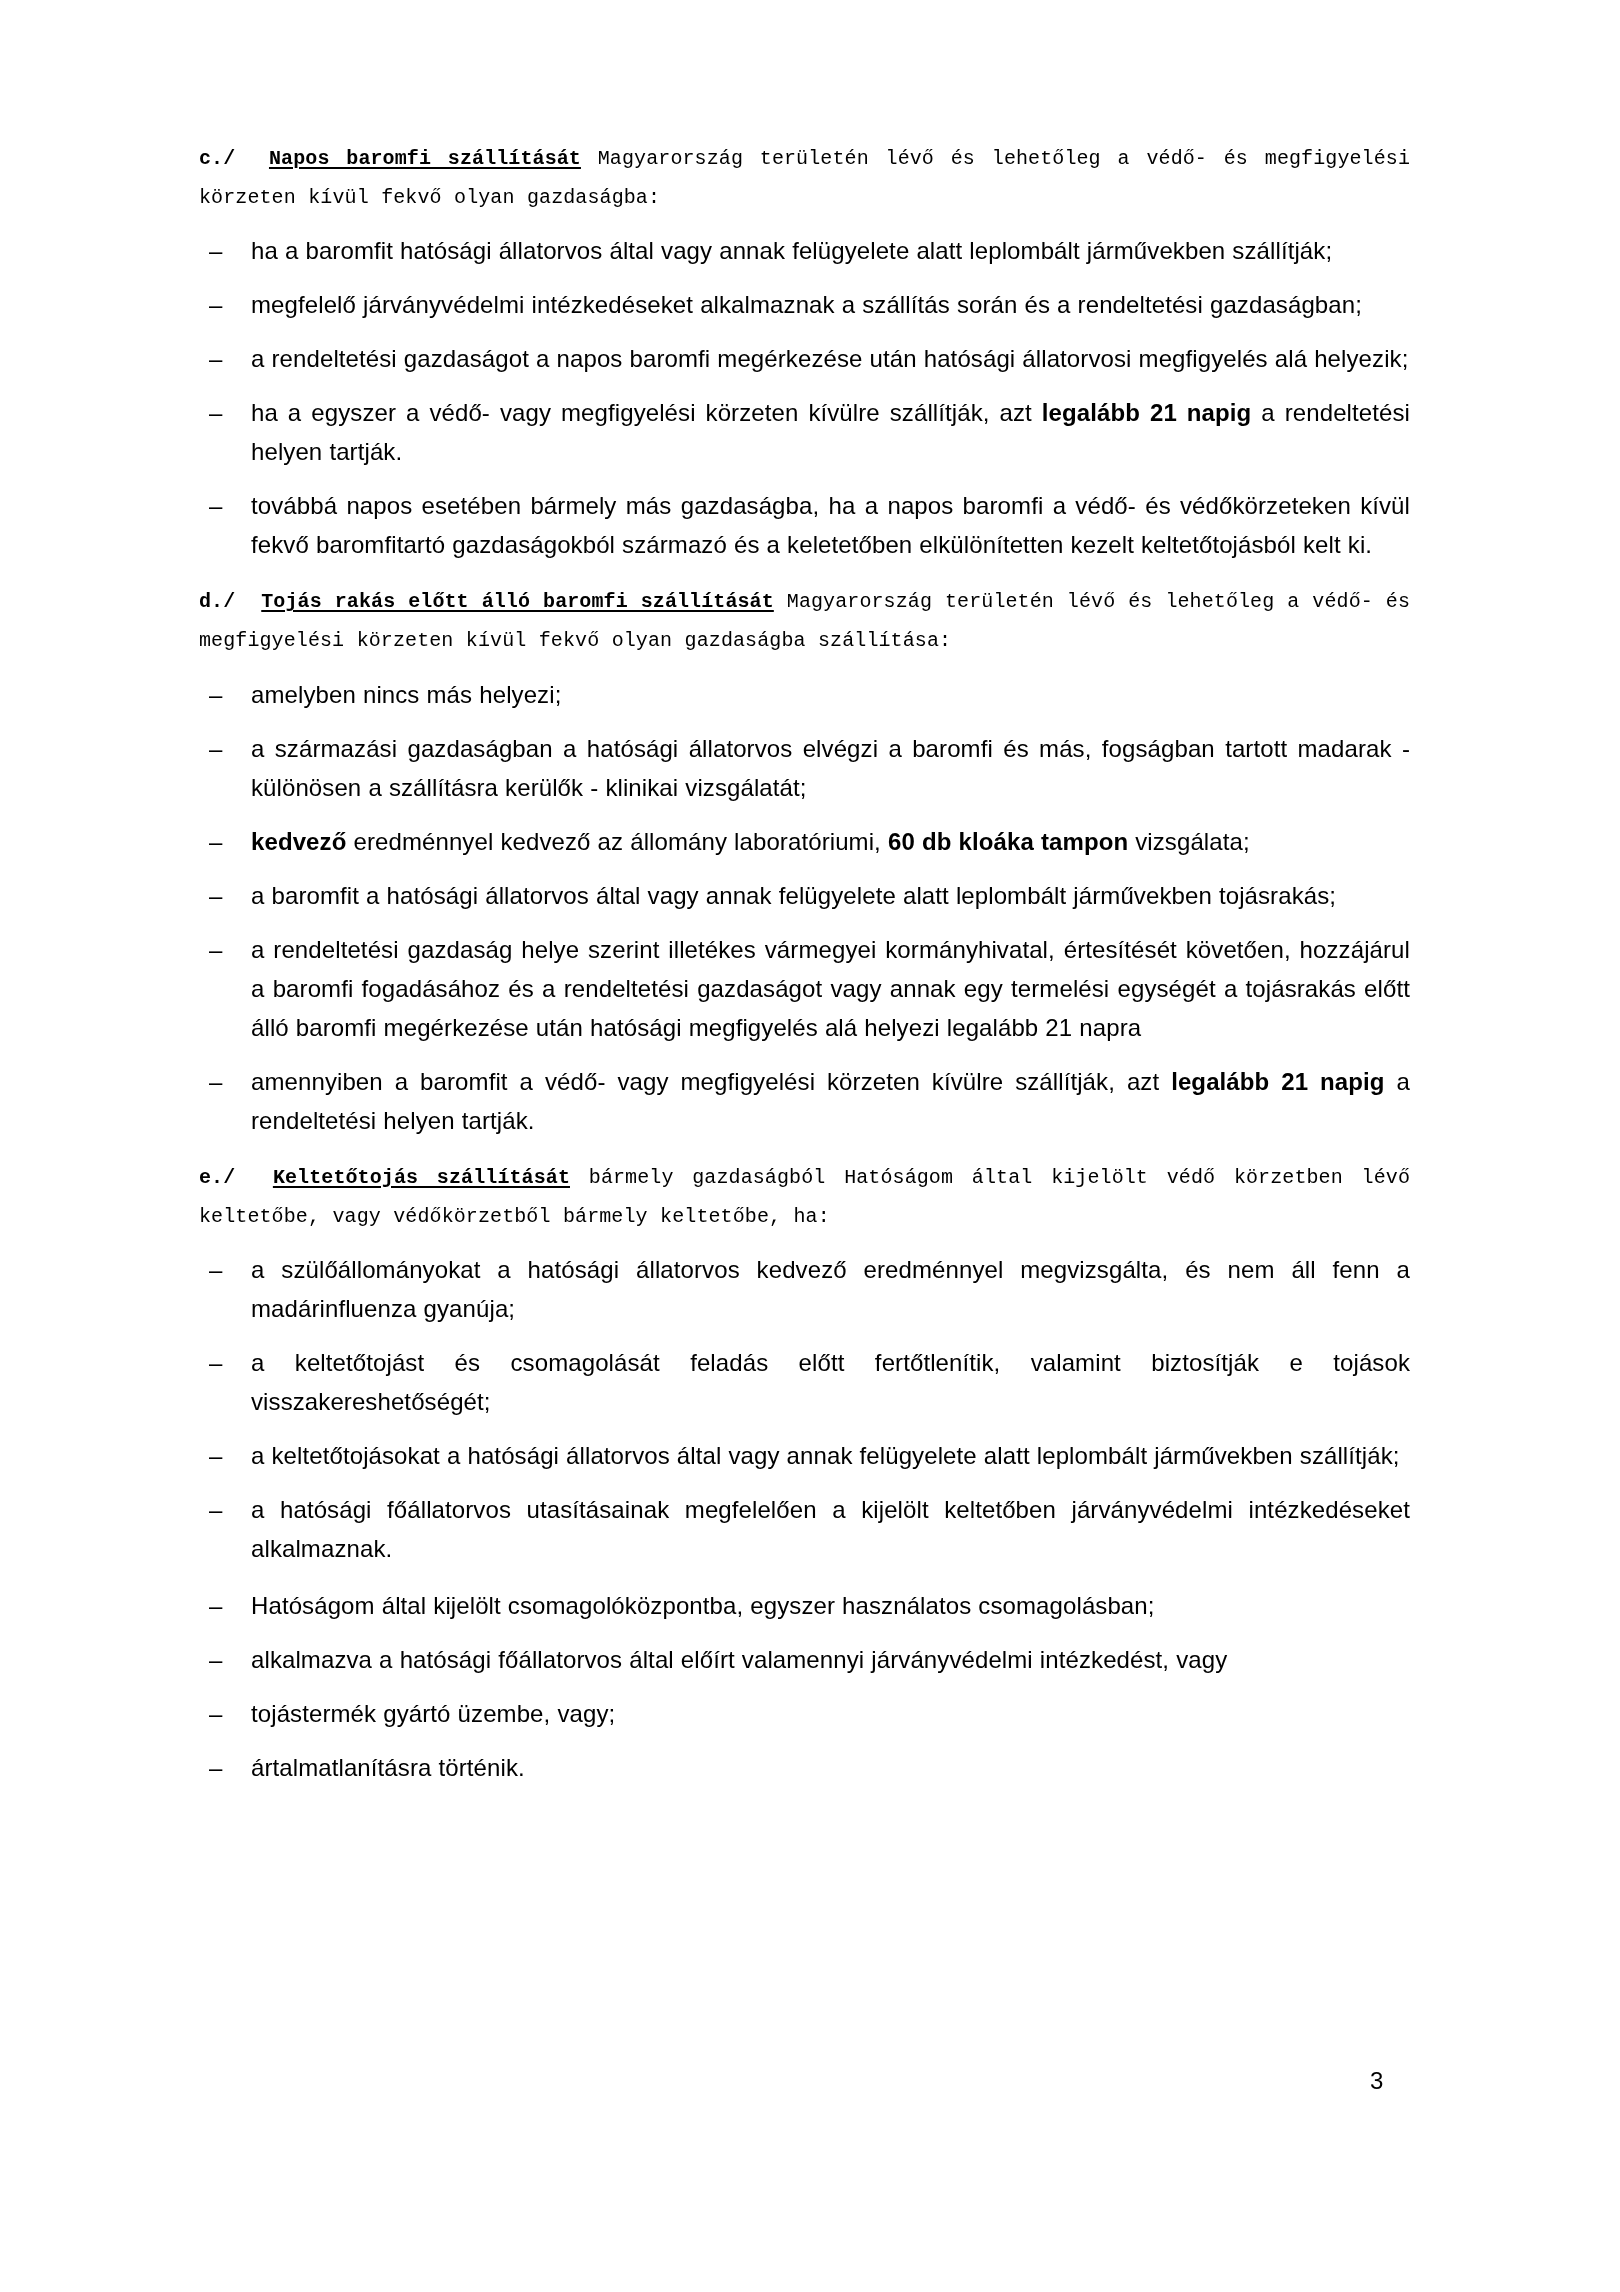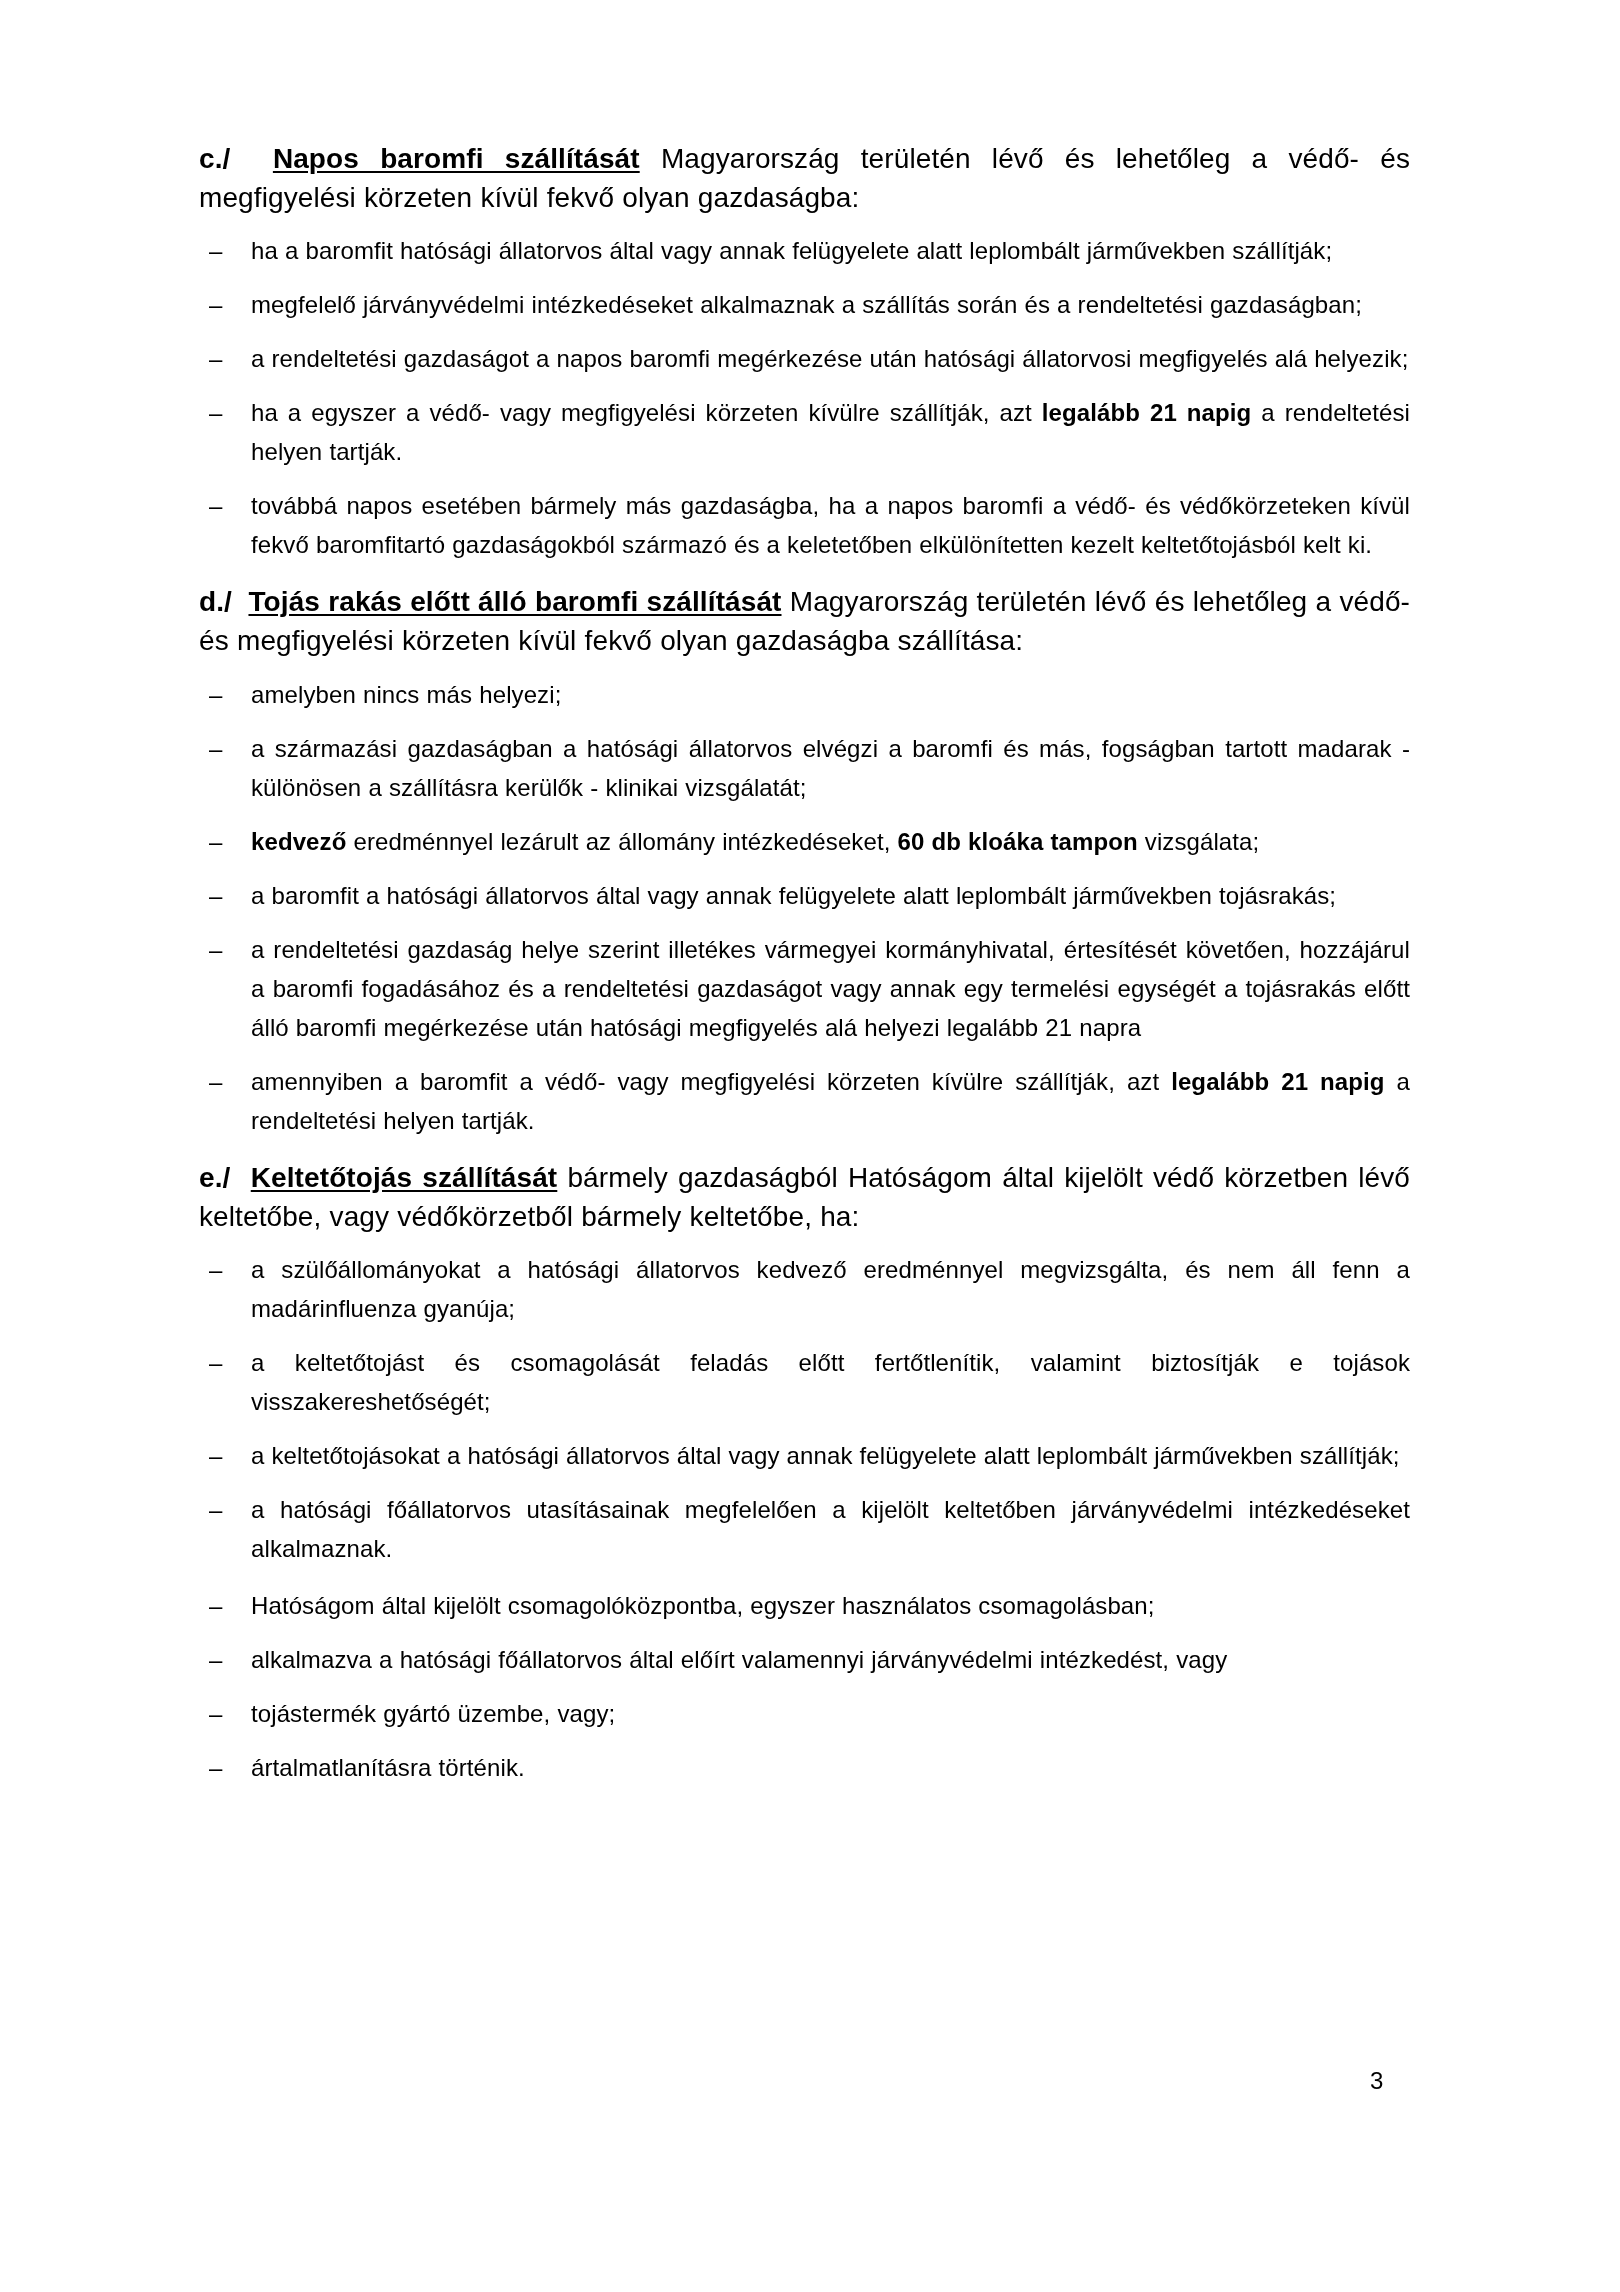--- a/index.html
+++ b/index.html
@@ -21,27 +21,28 @@
     box-sizing: border-box;
     overflow: hidden;
   }
   .content {
     position: absolute;
     left: 199px;
     top: 139px;
     width: 1211px;
   }
   .para {
-    font-size: 28px;
+    font-size: 20px;
     line-height: 39px;
     text-align: justify;
     text-justify: inter-word;
     margin: 0 0 12.5px 0;
     letter-spacing: 0.1px;
     word-spacing: 0.3px;
+    font-family: Liberation Mono, monospace;
   }
   .para.heading-para {
     margin-top: 0;
     margin-bottom: 14.3px;
   }
   .lead {
     font-weight: bold;
   }
   .lead-underline {
     font-weight: bold;
@@ -135,21 +136,21 @@
         <li>
           <span class="dash">–</span>
           <span>amelyben nincs más helyezi;</span>
         </li>
         <li>
           <span class="dash">–</span>
           <span>a származási gazdaságban a hatósági állatorvos elvégzi a baromfi és más, fogságban tartott madarak - különösen a szállításra kerülők - klinikai vizsgálatát;</span>
         </li>
         <li>
           <span class="dash">–</span>
-          <span class="bold">kedvező</span><span> eredménnyel lezárult az állomány intézkedéseket, </span><span class="bold">60 db kloáka tampon</span><span> vizsgálata;</span>
+          <span class="bold">kedvező</span><span> eredménnyel kedvező az állomány laboratóriumi, </span><span class="bold">60 db kloáka tampon</span><span> vizsgálata;</span>
         </li>
         <li>
           <span class="dash">–</span>
           <span>a baromfit a hatósági állatorvos által vagy annak felügyelete alatt leplombált járművekben tojásrakás;</span>
         </li>
         <li>
           <span class="dash">–</span>
           <span>a rendeltetési gazdaság helye szerint illetékes vármegyei kormányhivatal, értesítését követően, hozzájárul a baromfi fogadásához és a rendeltetési gazdaságot vagy annak egy termelési egységét a tojásrakás előtt álló baromfi megérkezése után hatósági megfigyelés alá helyezi legalább 21 napra</span>
         </li>
         <li>

